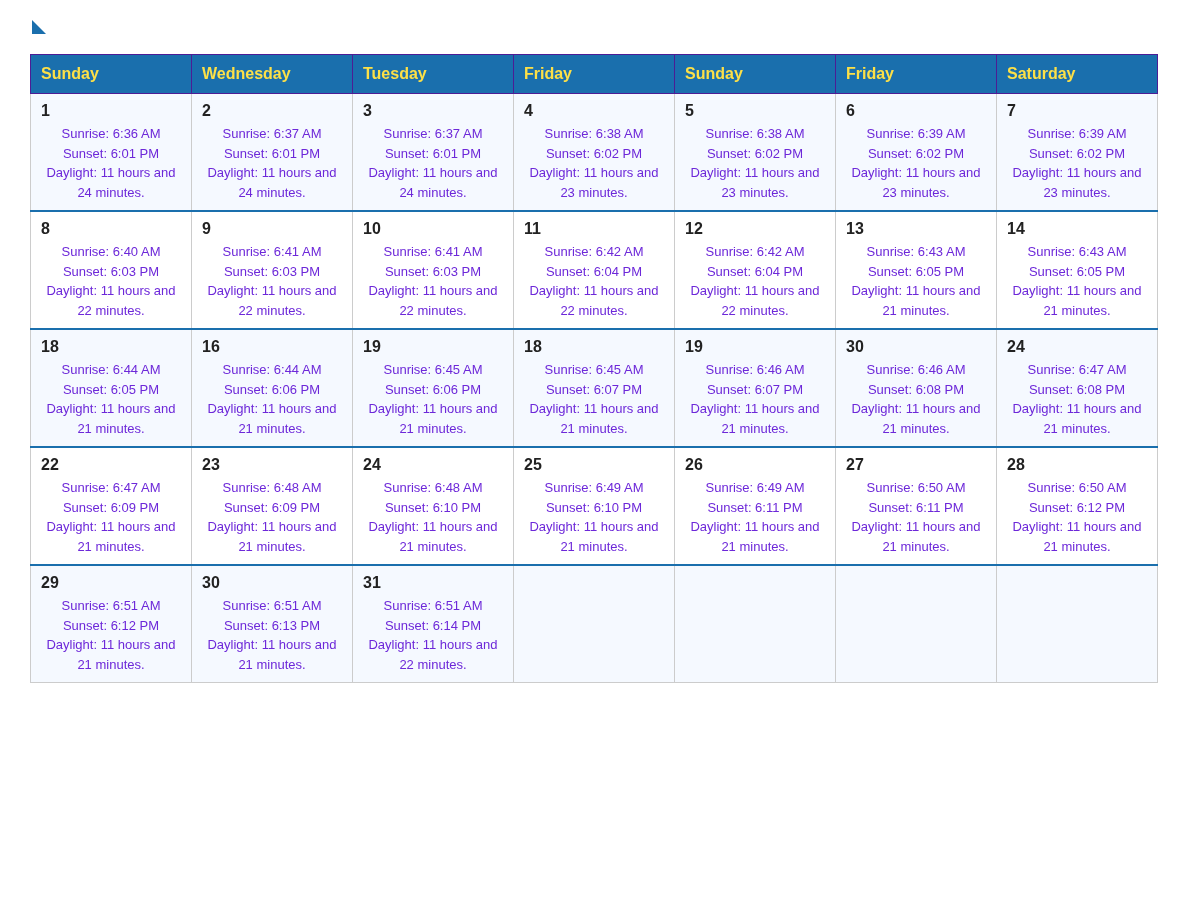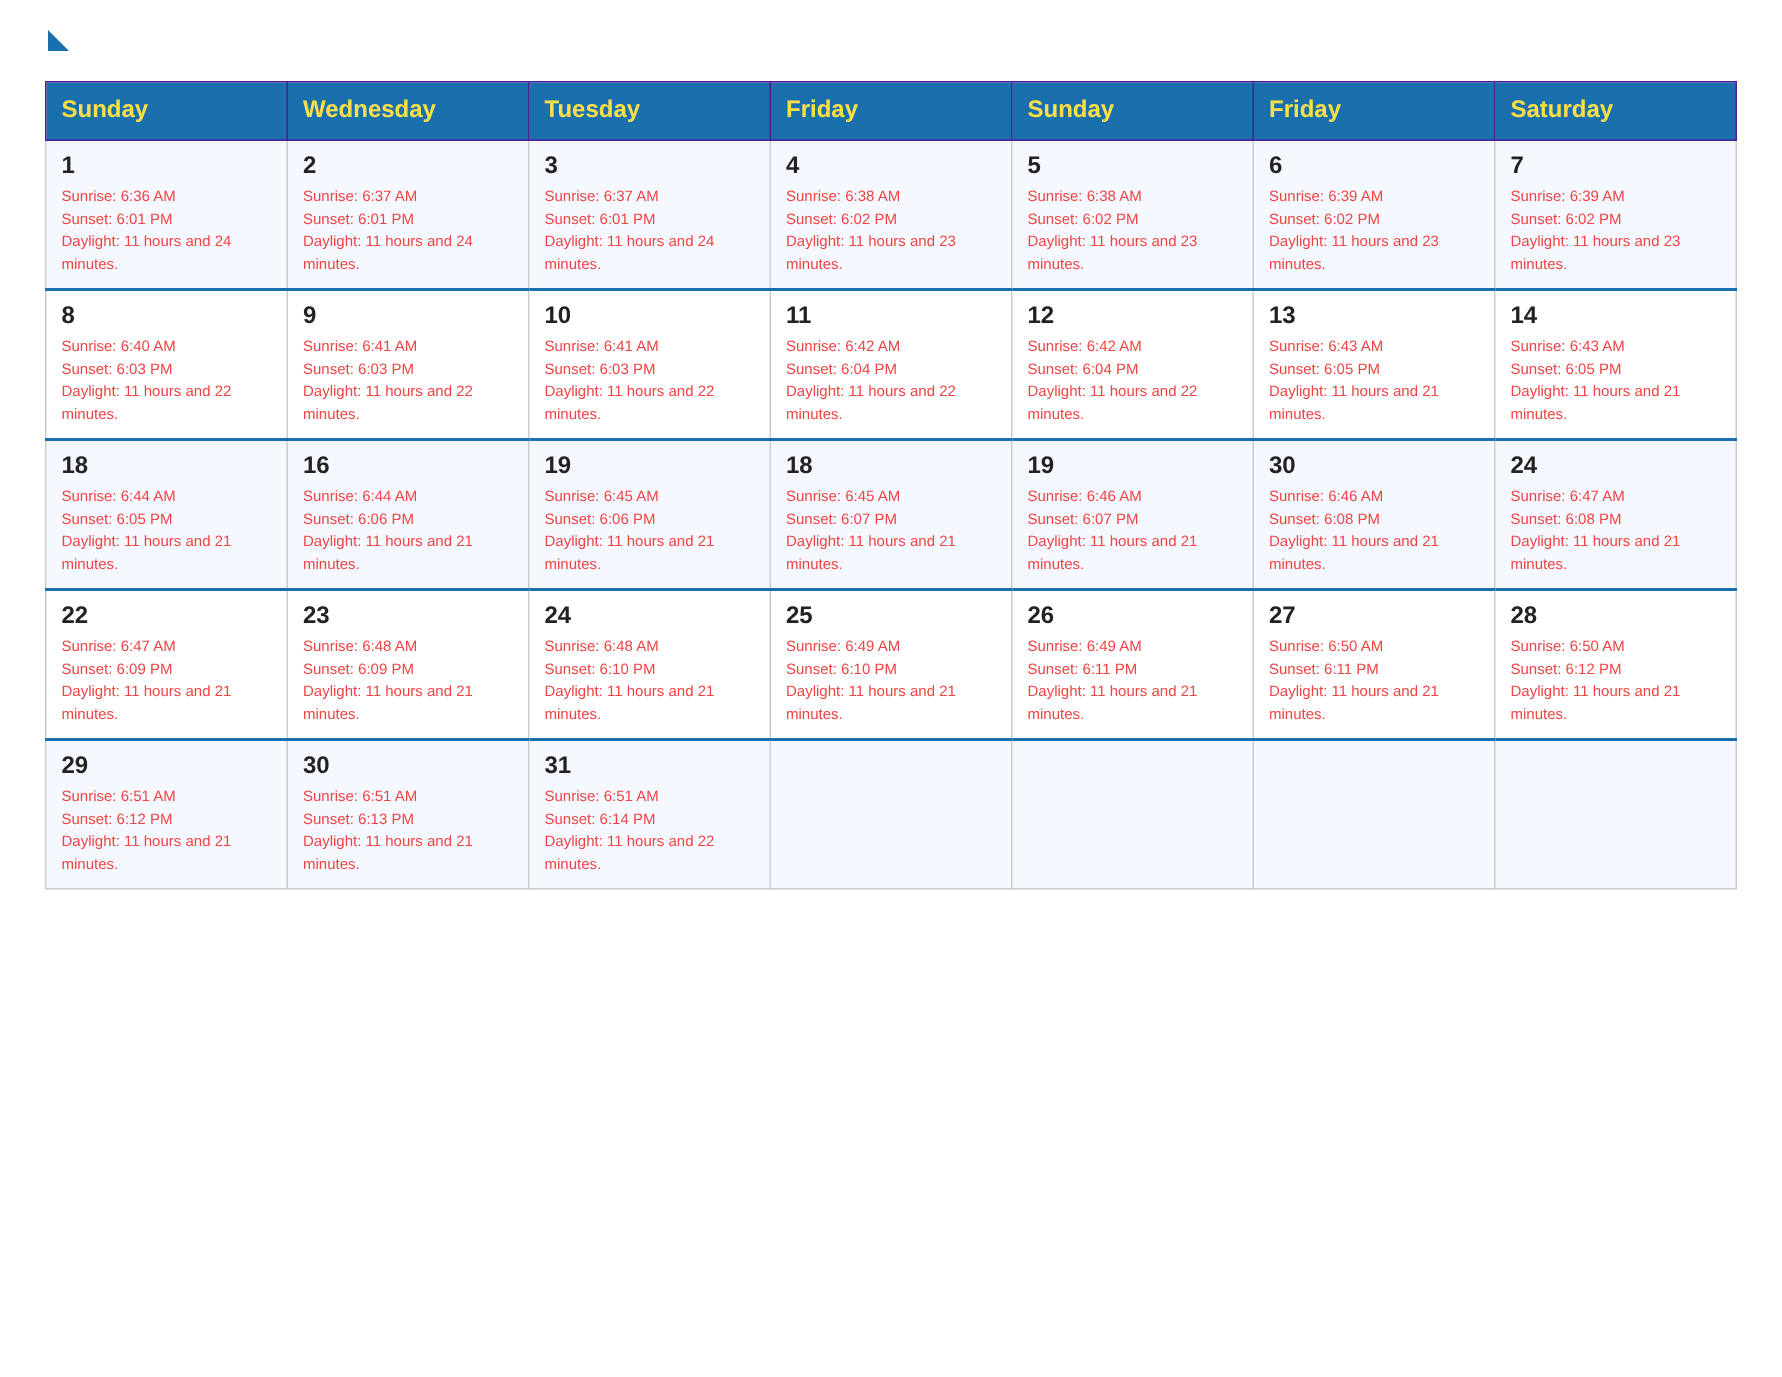--- a/index.html
+++ b/index.html
@@ -84,23 +84,24 @@
       width: 14.28%;
       min-height: 100px;
     }
     .day-number {
       font-size: 16px;
       font-weight: bold;
       display: block;
       margin-bottom: 4px;
     }
     .day-info {
-      font-size: 10px;
+      font-size: 13px;
       line-height: 1.5;
-      color: #ef4444;
+      color: #6d28d9;
+      text-align: center;
     }
     .empty-cell {
       background: #fff;
     }
     tr:nth-child(odd) td {
       background-color: #f5f9ff;
     }
     tr:nth-child(even) td {
       background-color: #ffffff;
     }

